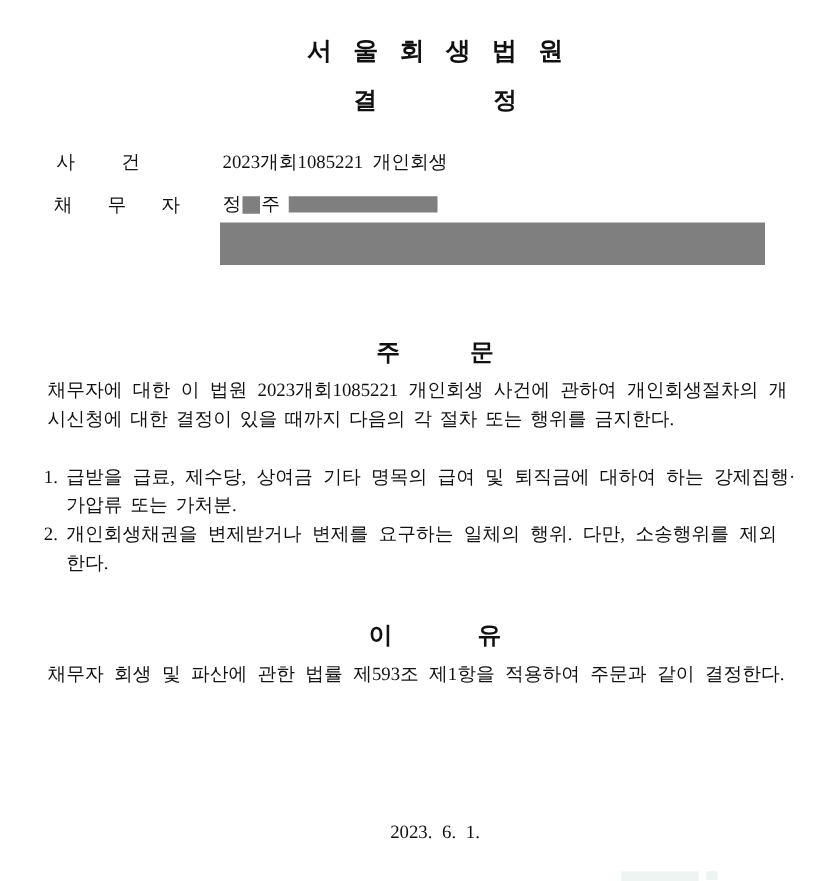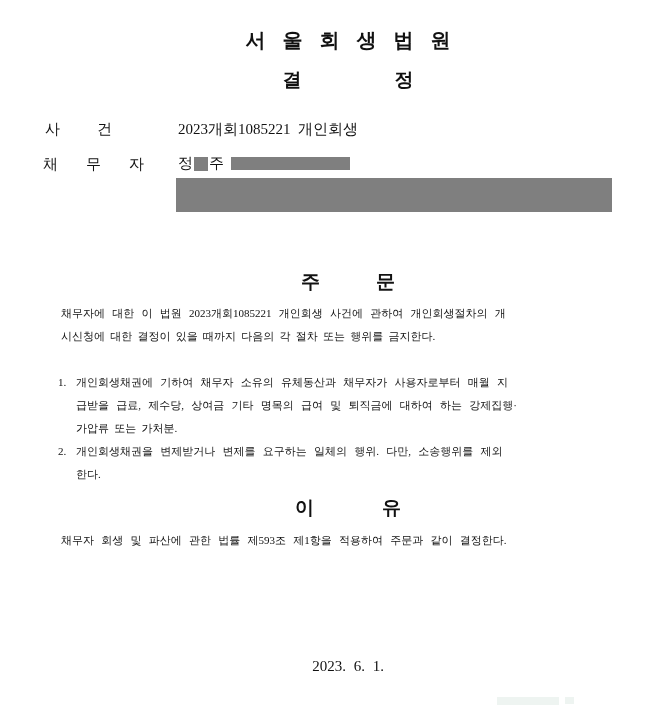--- a/index.html
+++ b/index.html
@@ -50,21 +50,21 @@
   }
   
   .section-heading {
     position:absolute; left:0; right:0;
     display:flex; justify-content:center;
     font-size:19px; font-weight:bold;
   }
   .order-heading { top:269px; gap:56px; }
   .reason-heading { top:495px; gap:68px; }
   
-  .bodytext { font-size:11px; line-height:23px;margin-left:23px; }
+  .bodytext { font-size:15px; line-height:23px; }
   .para { position:absolute; left:38px; width:594px; }
   .order-intro { top:302px; }
   .reason-body { top:529px; }
   .tline { white-space:nowrap; }
   .jline { word-spacing:4.5px; }   
   .lline { word-spacing:2.5px; }   
   
   .order-list { position:absolute; top:371px; left:35px; width:597px; }
   .list-item { display:flex; }
   .item-number { width:18px; flex:0 0 18px; }
@@ -124,21 +124,20 @@
 
   <div class="para order-intro bodytext">
     <div class="tline jline">채무자에 대한 이 법원 2023개회1085221 개인회생 사건에 관하여 개인회생절차의 개</div>
     <div class="tline lline">시신청에 대한 결정이 있을 때까지 다음의 각 절차 또는 행위를 금지한다.</div>
   </div>
 
   <div class="order-list bodytext">
     <div class="list-item">
       <div class="item-number">1.</div>
       <div class="item-body">
-        <div class="tline jline">개인회생채권에 기하여 채무자 소유의 유체동산과 채무자가 사용자로부터 매월 지</div>
         <div class="tline jline">급받을 급료, 제수당, 상여금 기타 명목의 급여 및 퇴직금에 대하여 하는 강제집행·</div>
         <div class="tline lline">가압류 또는 가처분.</div>
       </div>
     </div>
     <div class="list-item">
       <div class="item-number">2.</div>
       <div class="item-body">
         <div class="tline jline">개인회생채권을 변제받거나 변제를 요구하는 일체의 행위. 다만, 소송행위를 제외</div>
         <div class="tline lline">한다.</div>
       </div>

